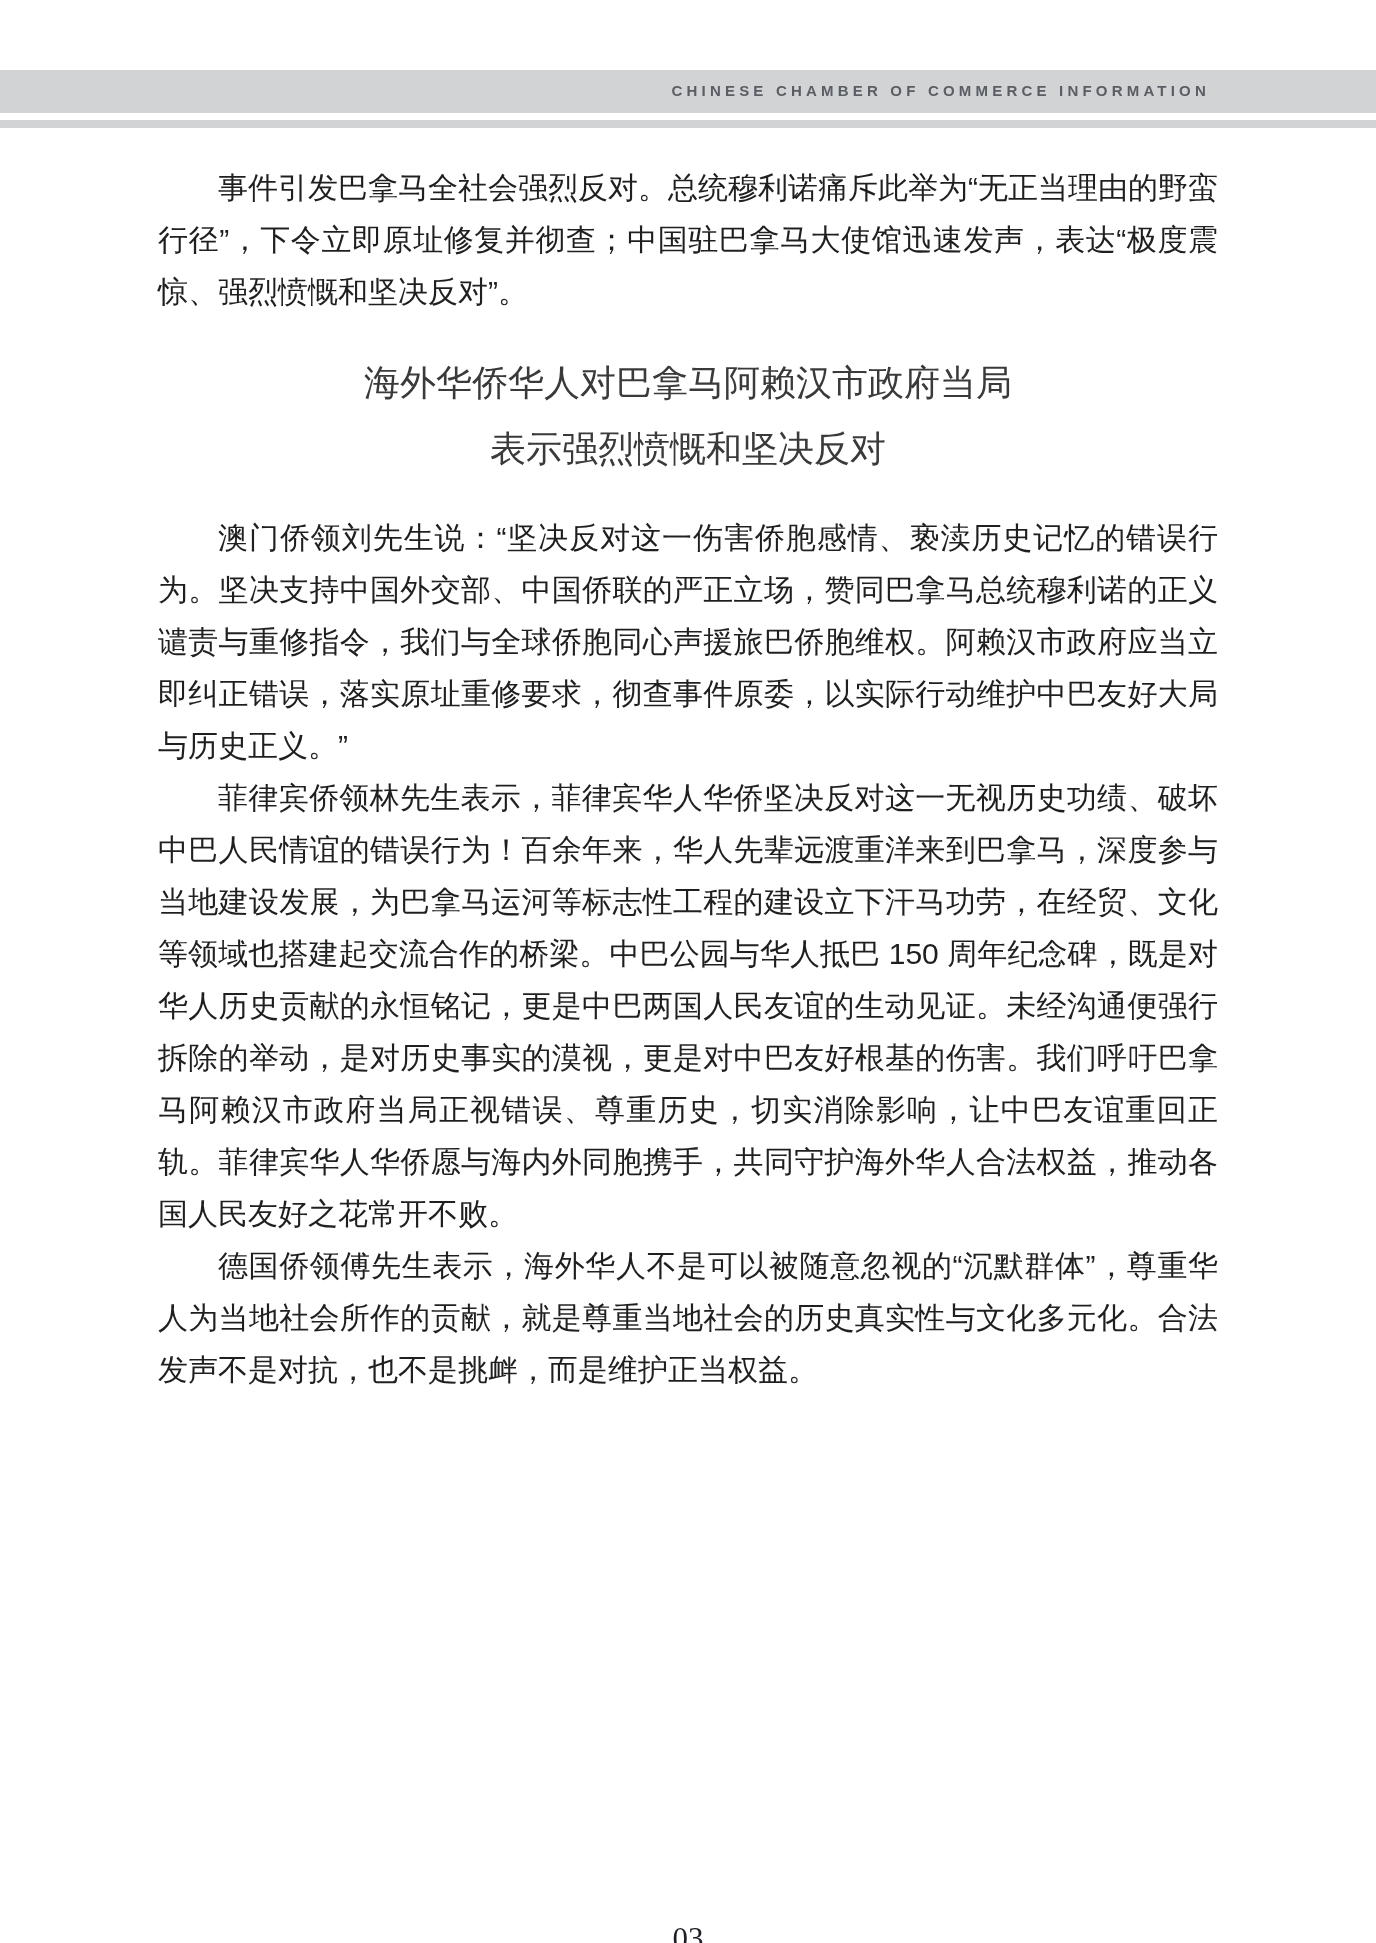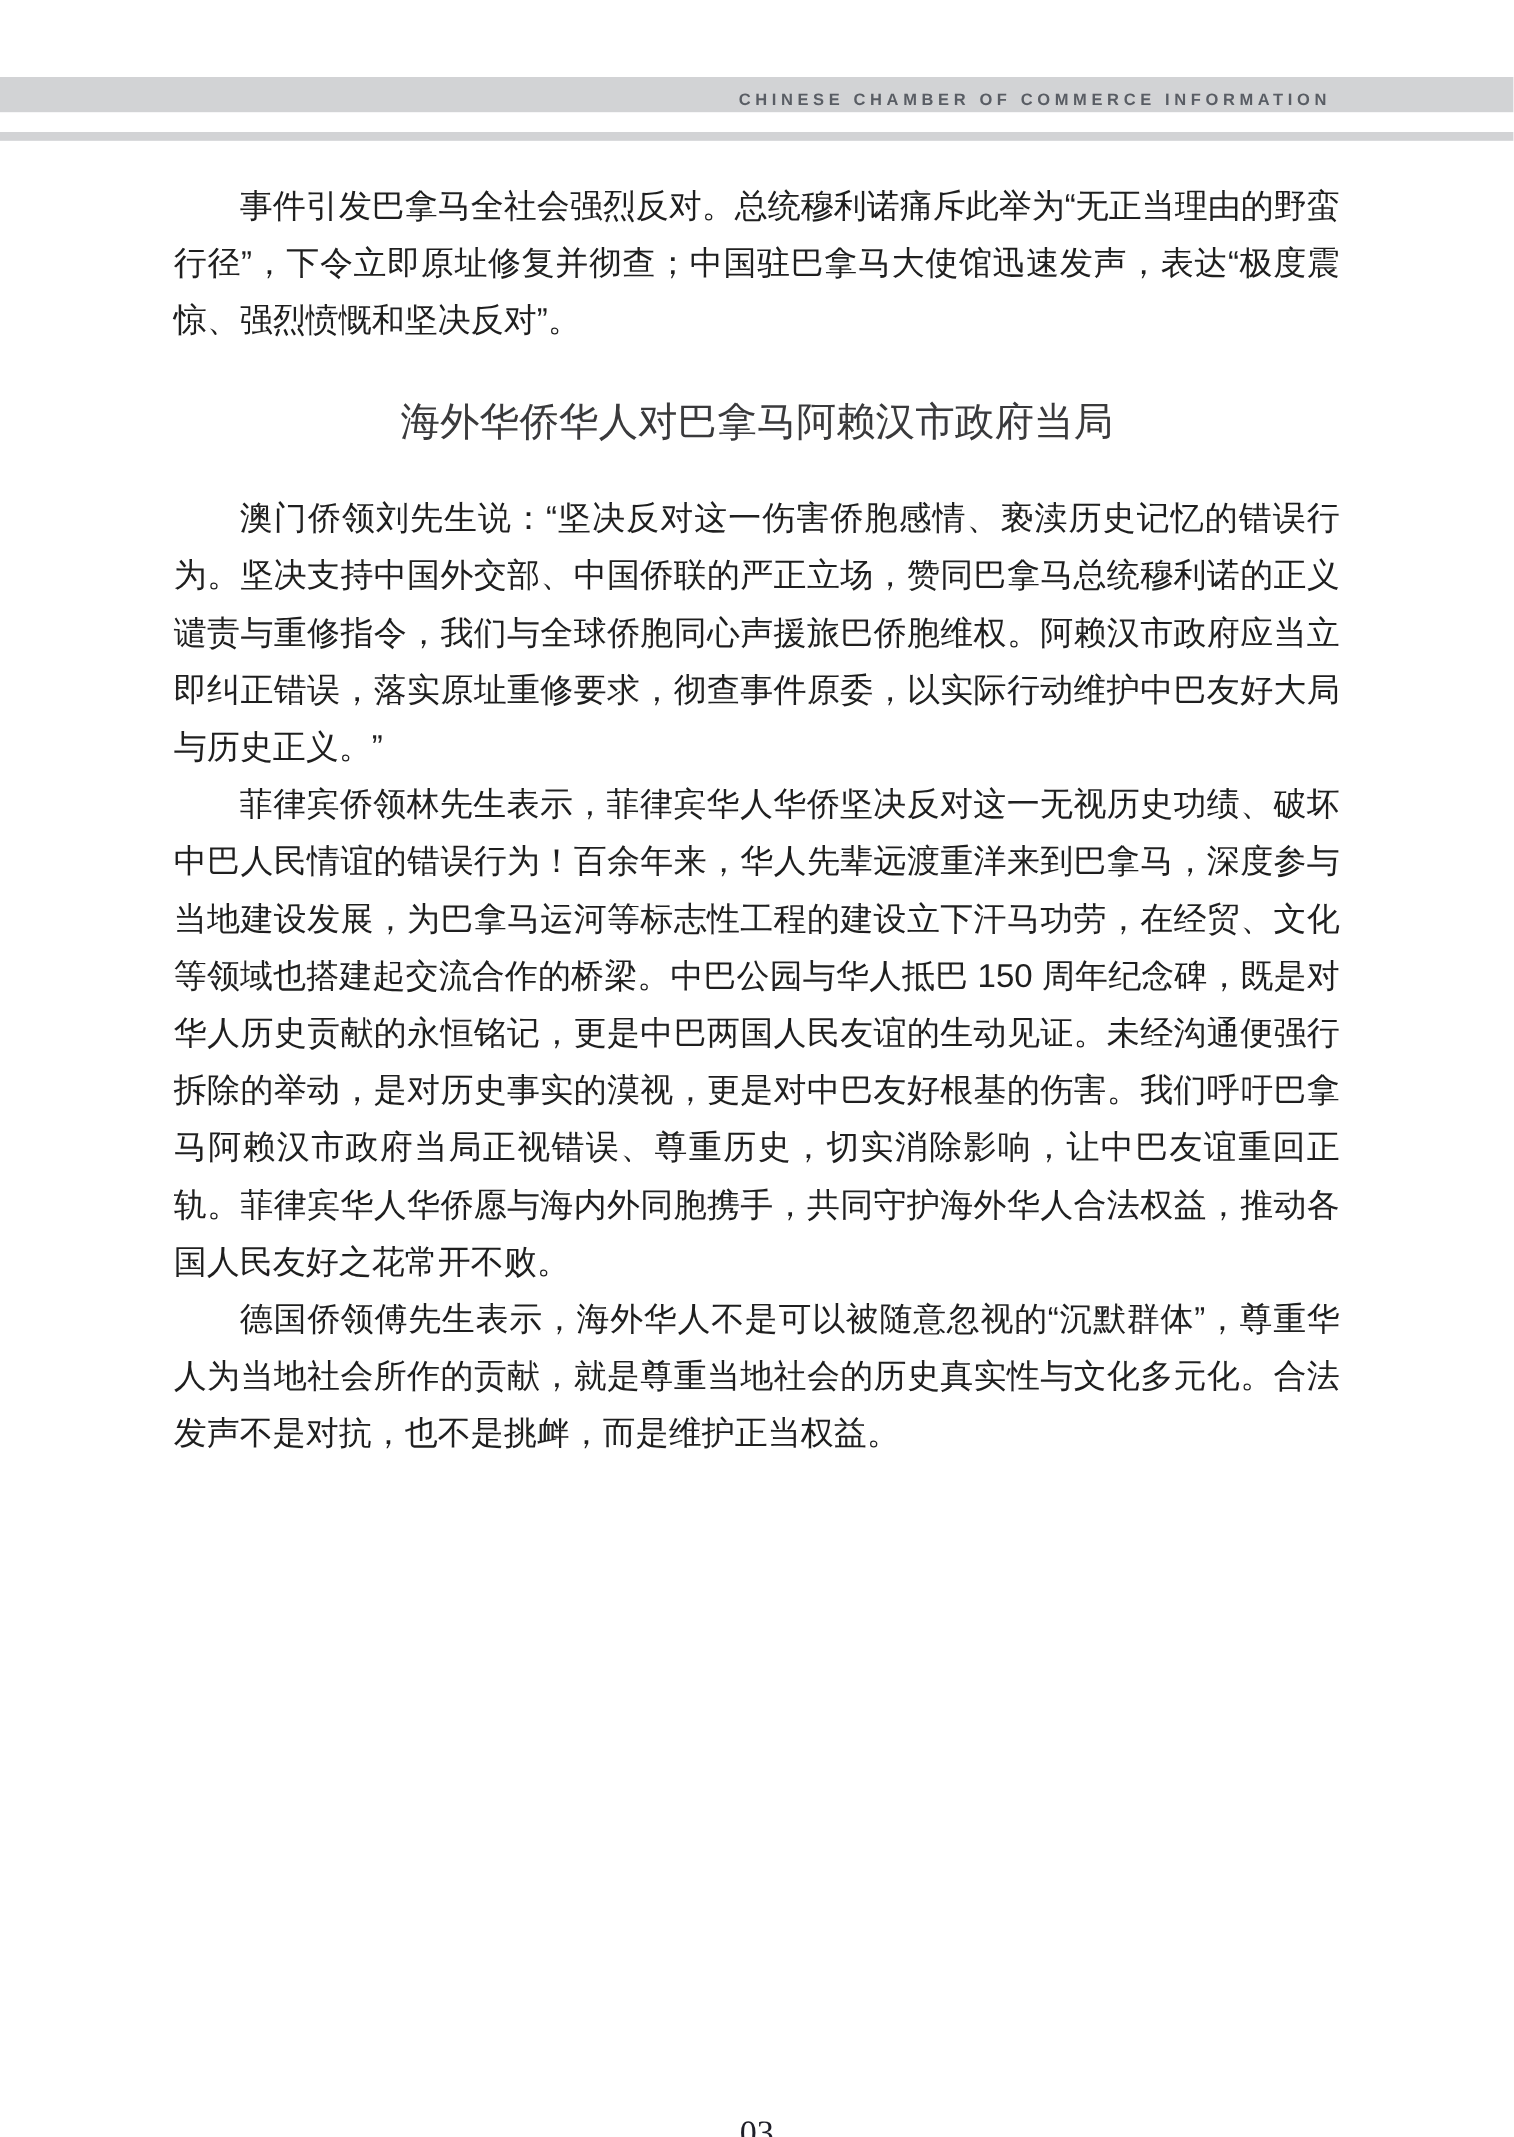--- a/index.html
+++ b/index.html
@@ -15,21 +15,21 @@
     font-family: "Liberation Sans", sans-serif;
     color: #1f1f1f;
   }
 
   
   .banner-bar {
     position: absolute;
     left: 0;
     top: 70px;
     width: 100%;
-    height: 32px;
+    height: 43px;
     background: #d2d3d5;
   }
   .banner-text {
     position: absolute;
     right: 166px;
     top: 0;
     line-height: 42px;
     font-size: 15px;
     font-weight: 700;
     letter-spacing: 4.2px;
@@ -103,20 +103,21 @@
 </div>
 <div class="banner-strip"></div>
 
 <div class="content">
 
   <p class="para">事件引发巴拿马全社会强烈反对。总统穆利诺痛斥此举为“无正当理由的野蛮行径”，下令立即原址修复并彻查；中国驻巴拿马大使馆迅速发声，表达“极度震惊、强烈愤慨和坚决反对”。</p>
 
 
   <div class="article-title">
     <div>海外华侨华人对巴拿马阿赖汉市政府当局</div>
+    <div>表示强烈愤慨和坚决反对</div>
   </div>
 
 
   <p class="para">澳门侨领刘先生说：“坚决反对这一伤害侨胞感情、亵渎历史记忆的错误行为。坚决支持中国外交部、中国侨联的严正立场，赞同巴拿马总统穆利诺的正义谴责与重修指令，我们与全球侨胞同心声援旅巴侨胞维权。阿赖汉市政府应当立即纠正错误，落实原址重修要求，彻查事件原委，以实际行动维护中巴友好大局与历史正义。”</p>
 
   <p class="para">菲律宾侨领林先生表示，菲律宾华人华侨坚决反对这一无视历史功绩、破坏中巴人民情谊的错误行为！百余年来，华人先辈远渡重洋来到巴拿马，深度参与当地建设发展，为巴拿马运河等标志性工程的建设立下汗马功劳，在经贸、文化等领域也搭建起交流合作的桥梁。中巴公园与华人抵巴 150 周年纪念碑，既是对华人历史贡献的永恒铭记，更是中巴两国人民友谊的生动见证。未经沟通便强行拆除的举动，是对历史事实的漠视，更是对中巴友好根基的伤害。我们呼吁巴拿马阿赖汉市政府当局正视错误、尊重历史，切实消除影响，让中巴友谊重回正轨。菲律宾华人华侨愿与海内外同胞携手，共同守护海外华人合法权益，推动各国人民友好之花常开不败。</p>
 
   <p class="para">德国侨领傅先生表示，海外华人不是可以被随意忽视的“沉默群体”，尊重华人为当地社会所作的贡献，就是尊重当地社会的历史真实性与文化多元化。合法发声不是对抗，也不是挑衅，而是维护正当权益。</p>
 
 </div>

